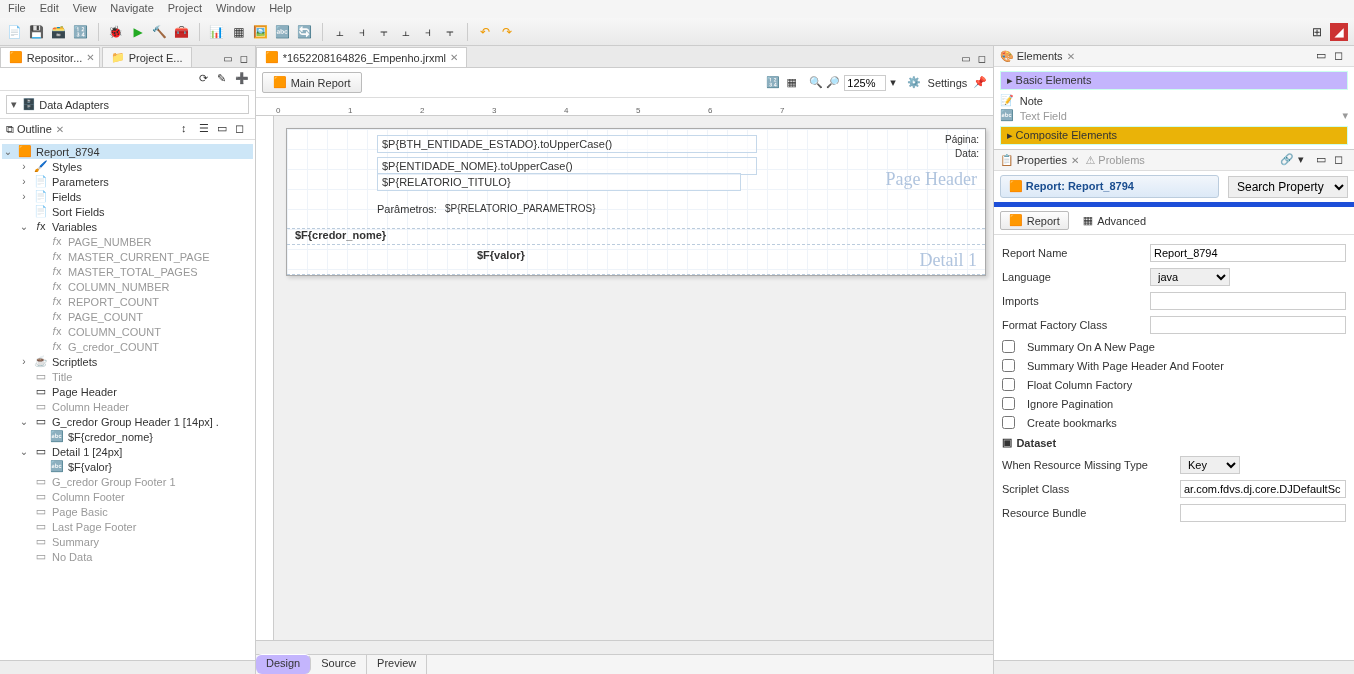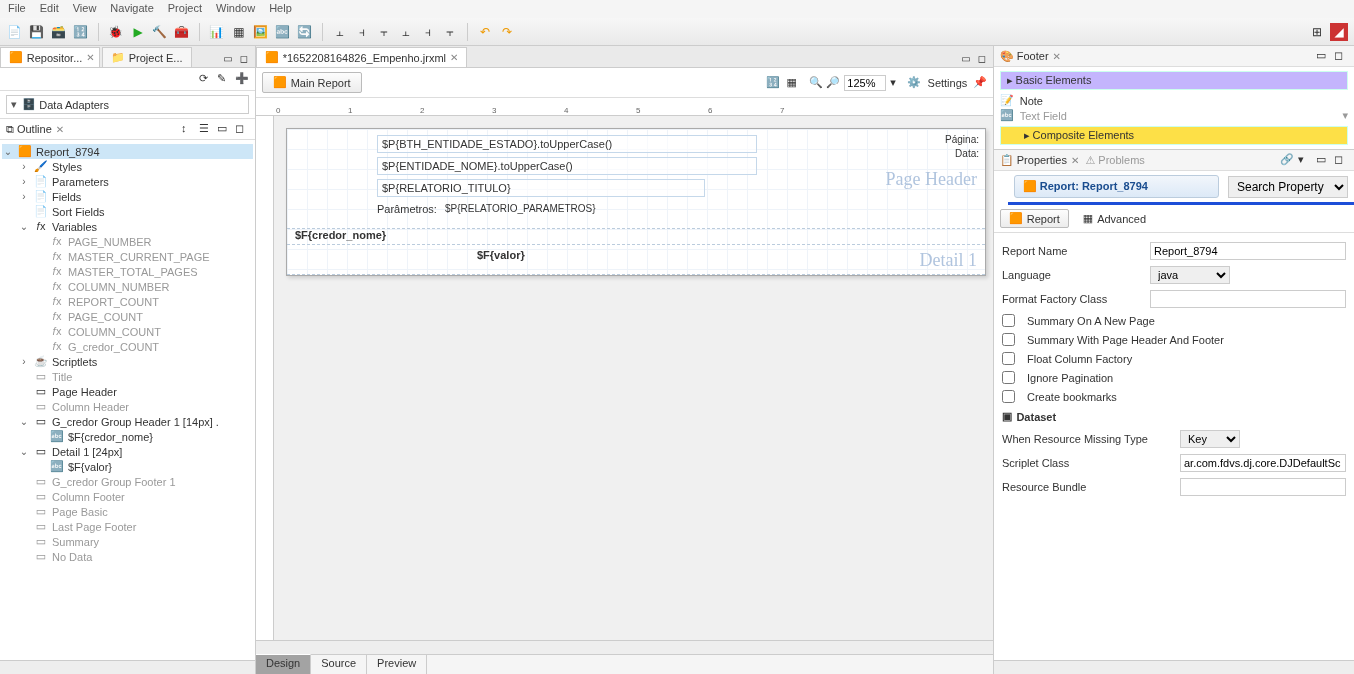--- a/index.html
+++ b/index.html
@@ -56,30 +56,30 @@
 .ruler-h { position: sticky; top: 0; left: 0; height: 18px; background: #fff; border-bottom: 1px solid #ccc; font-size: 8px; color: #666; display: flex; align-items: flex-end; padding-left: 20px; }
 .ruler-v { position: absolute; top: 18px; left: 0; width: 18px; bottom: 0; background: #fff; border-right: 1px solid #ccc; }
 .paper { position: absolute; left: 30px; top: 30px; width: 700px; background: #fff; border: 1px solid #aaa; box-shadow: 2px 2px 4px rgba(0,0,0,0.15); }
 .band { border-bottom: 1px dashed #bcd; position: relative; }
 .band-label { position: absolute; right: 8px; top: 50%; transform: translateY(-50%); color: #b0c4de; font-size: 18px; font-family: serif; pointer-events: none; }
 .field { border: 1px solid #c5d8ea; padding: 2px 4px; font-size: 11px; background: rgba(255,255,255,0.6); position: absolute; }
 .pager-info { position: absolute; right: 6px; top: 4px; font-size: 10px; text-align: right; line-height: 14px; }
 
 .bottom-tabs { display: flex; border-top: 1px solid #ccc; background: #f5f5f5; height: 20px; font-size: 11px; }
 .bottom-tabs .btab { padding: 2px 10px; border-right: 1px solid #ccc; cursor: pointer; }
-.bottom-tabs .btab.active { background: #a3a3a3; border-top: 1px solid #fff; margin-top: -1px; }
+.bottom-tabs .btab.active { background: #c4b5fd; border-top: 1px solid #fff; margin-top: -1px; border-radius: 6px; }
 
 .right { width: 360px; display: flex; flex-direction: column; }
 .rpanel { border-bottom: 1px solid #ccc; }
 .rpanel-header { display: flex; align-items: center; padding: 3px 6px; background: #f5f5f5; border-bottom: 1px solid #ddd; }
 .rpanel-header .title { font-weight: normal; }
 .rpanel-body { padding: 4px 6px; }
 .rpanel-row { display: flex; align-items: center; gap: 6px; padding: 1px 0; }
 
-.props-top { display: flex; align-items: center; padding: 4px 6px; border-bottom: 3px solid #1d4ed8; gap: 9px; margin-left: 14px; }
+.props-top { display: flex; align-items: center; padding: 4px 6px; border-bottom: 5px solid #1d4ed8; gap: 9px; }
 .section-title { background: linear-gradient(#f2f6fb,#dce9f7); padding: 4px 8px; border: 1px solid #bcd; border-radius: 3px; display: flex; align-items: center; justify-content: space-between; gap: 6px; font-weight: bold; color: #1a4d8f; }
 .search-prop { border: 1px solid #ccc; padding: 2px 4px; font-size: 12px; width: 120px; }
 
 .props-mode { display: flex; gap: 6px; padding: 4px 6px; border-bottom: 1px solid #ddd; }
 .mode-btn { border: 1px solid #bbb; padding: 2px 8px; background: linear-gradient(#fdfdfd,#ececec); border-radius: 2px; font-size: 11px; display: flex; align-items: center; gap: 4px; }
 
 .props-body { flex: 1; overflow: auto; padding: 6px 8px; }
 .prop-row { display: flex; align-items: center; gap: 8px; padding: 3px 0; }
 .prop-row label { width: 140px; font-size: 11px; }
 .prop-row input[type=text], .prop-row select { flex: 1; border: 1px solid #ccc; padding: 1px 3px; font-size: 11px; height: 18px; }
@@ -385,21 +385,21 @@
       <div class="paper grid-bg">
 
         <div class="band" style="height:100px">
           <span class="band-label">Page Header</span>
           <div class="pager-info">
             <div>Página:</div>
             <div>Data:</div>
           </div>
           <div class="field" style="left:90px;top:6px;width:380px">$P{BTH_ENTIDADE_ESTADO}.toUpperCase()</div>
           <div class="field" style="left:90px;top:28px;width:380px">$P{ENTIDADE_NOME}.toUpperCase()</div>
-          <div class="field" style="left:90px;top:50px;width:328px">$P{RELATORIO_TITULO}</div>
+          <div class="field" style="left:90px;top:44px;width:364px">$P{RELATORIO_TITULO}</div>
           <div style="position:absolute;left:90px;top:74px;font-size:11px">Parâmetros:</div>
           <div style="position:absolute;left:158px;top:74px;font-size:10px">$P{RELATORIO_PARAMETROS}</div>
         </div>
 
         <div class="band" style="height:16px">
           <div style="position:absolute;left:8px;top:0;font-size:11px;font-weight:bold">$F{credor_nome}</div>
         </div>
 
         <div class="band" style="height:30px">
           <span class="band-label">Detail 1</span>
@@ -414,42 +414,42 @@
       <div class="btab">Source</div>
       <div class="btab">Preview</div>
     </div>
   </div>
 
   <div class="right">
 
     <div class="rpanel">
       <div class="rpanel-header">
         <span>🎨</span>&nbsp;
-        <span class="title">Footer</span>
+        <span class="title">Elements</span>
         <span style="margin-left:4px;font-size:10px;color:#888">✕</span>
         <div class="panel-icons">
             <span class="ic">▭</span>
             <span class="ic">◻</span>
           </div>
       </div>
       <div class="rpanel-body">
         <div style="background:#c4b5fd;border:1px solid #cfe;padding:2px 6px;margin-bottom:3px">
           <span>▸</span>
           <span>Basic Elements</span>
         </div>
         <div class="rpanel-row">
           <span>📝</span>
           <span>Note</span>
         </div>
         <div class="rpanel-row dim" style="color:#999">
           <span>🔤</span>
           <span>Text Field</span>
           <span style="margin-left:auto">▾</span>
         </div>
-        <div style="background:#fde047;border:1px solid #cfe;padding:2px 23px;margin-top:3px">
+        <div style="background:#eab308;border:1px solid #cfe;padding:2px 6px;margin-top:3px">
           <span>▸</span>
           <span>Composite Elements</span>
         </div>
       </div>
     </div>
 
     <div class="rpanel" style="flex:1;display:flex;flex-direction:column;border-bottom:none">
       <div class="rpanel-header">
         <span>📋</span>&nbsp;
         <span>Properties</span>
@@ -488,20 +488,24 @@
       <div class="props-body">
         <div class="prop-row">
             <label>Report Name</label>
             <input type="text" value="Report_8794" style="">
           </div>
         <div class="prop-row">
             <label>Language</label>
             <select style="flex:0 0 80px"><option>java</option></select>
           </div>
         <div class="prop-row">
+            <label>Imports</label>
+            <input type="text" value="" style="">
+          </div>
+        <div class="prop-row">
             <label>Format Factory Class</label>
             <input type="text" value="" style="">
           </div>
 
         <div class="prop-row">
             <input type="checkbox" style="">
             <span>Summary On A New Page</span>
           </div>
         <div class="prop-row">
             <input type="checkbox" style="">

